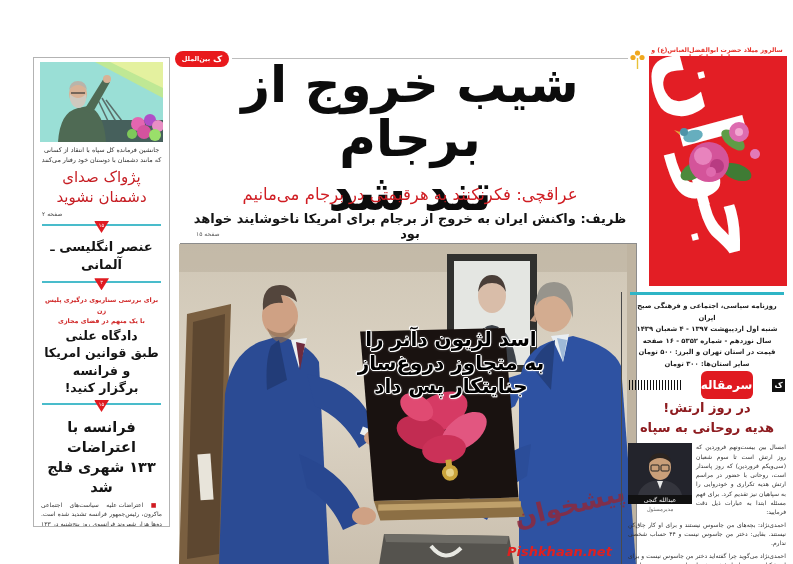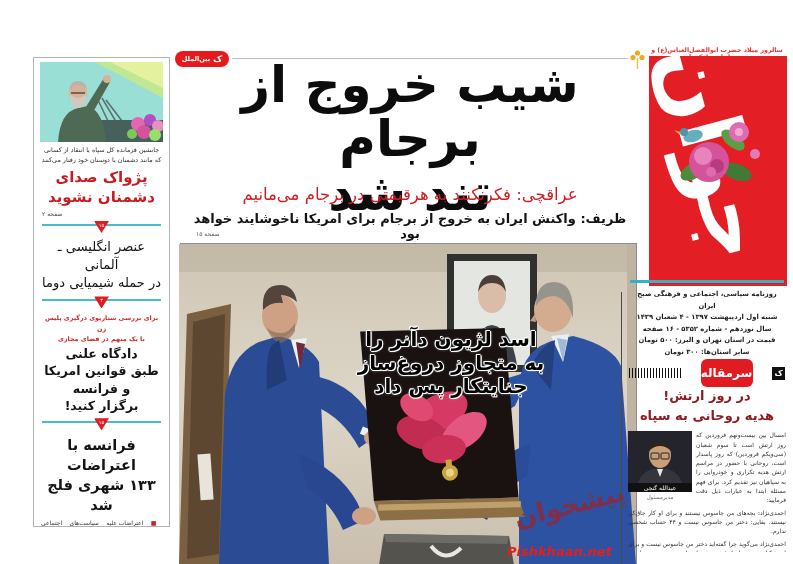--- a/index.html
+++ b/index.html
@@ -67,40 +67,40 @@
     font-size:13px; font-weight:bold; font-style:italic; color:#e0201f;
   }
   
   .left-col {
     position:absolute; top:57px; left:33px; width:137px; height:470px;
     border:1px solid #b3b3b3; background:#fff; padding:4px 6px; overflow:hidden;
     text-align:center;
   }
   .left-photo { width:123px; height:80px; display:block; margin:0 auto; }
   .lead-tiny { font-size:6.4px; color:#2c2c2c; line-height:1.6; margin-top:3px; }
-  .hl-red   { font-size:15px; font-weight:bold; color:#c61d23; line-height:1.38; margin-top:1px; }
+  .hl-red   { font-size:15px; font-weight:normal; color:#c61d23; line-height:1.38; margin-top:1px; }
   .page-note-2 { font-size:6px; color:#444; text-align:left; margin:2px 2px 0 2px; }
   .divider { position:relative; height:13px; margin:4px 2px; }
   .divider-line { position:absolute; top:3px; left:0; right:0; height:2px; background:#49bccb; }
   .divider-tri {
     position:absolute; top:0; left:50%; transform:translateX(-50%);
     width:15px; height:12px; background:#df1b21;
     clip-path:polygon(0 0,100% 0,50% 100%);
     color:#fff; font-size:5px; line-height:8px; text-align:center;
   }
-  .hl-blk-md { font-size:13px; font-weight:normal; color:#141414; line-height:1.4; }
+  .hl-blk-md { font-size:13px; font-weight:bold; color:#141414; line-height:1.4; }
   .kicker-red { font-size:6.4px; font-weight:bold; color:#d02626; line-height:1.6; margin:2px 0 1px; }
   .hl-blk-sm { font-size:12.5px; font-weight:bold; color:#141414; line-height:1.38; }
   .hl-blk-lg { font-size:14.5px; font-weight:bold; color:#141414; line-height:1.38; }
   .body-tiny { font-size:6px; color:#333; line-height:1.55; text-align:justify; margin:3px 1px 0; }
   .body-tiny .bullet { color:#d01b21; font-size:6px; }
   
   .right-rule { position:absolute; top:292px; left:621px; width:1px; height:272px; background:#4a4a4a; }
   .right-col {
-    position:absolute; top:276px; left:624px; width:166px; height:276px;
+    position:absolute; top:288px; left:624px; width:166px; height:276px;
     padding:0 4px; overflow:hidden;
   }
   .cyan-rule { height:3px; background:#2fb5c6; margin:4px 2px 6px; }
   .info-line { font-size:6.8px; color:#1d1d1d; text-align:center; line-height:1.7; font-weight:bold; }
   .badge-row { display:flex; direction:ltr; align-items:center; justify-content:space-between; margin:8px 1px 0; height:14px; }
   .barcode { width:52px; height:10px; background:repeating-linear-gradient(90deg,#111 0 1px,transparent 1px 3px); }
   .ed-badge {
     width:52px; height:28px; background:#e01b21; border-radius:6px; color:#fff;
     font-size:12px; font-weight:bold; display:flex; align-items:center; justify-content:center;
   }
@@ -288,21 +288,20 @@
     </div>
     <div class="page-note-2">صفحه ۲</div>
 
     <div class="divider">
       <div class="divider-line"></div>
       <div class="divider-tri"><span>۱۵</span></div>
     </div>
 
     <div class="hl-blk-md">
       <div>عنصر انگلیسی ـ آلمانی</div>
-      <div>در حمله شیمیایی دوما</div>
     </div>
 
     <div class="divider">
       <div class="divider-line"></div>
       <div class="divider-tri"><span>۳</span></div>
     </div>
 
     <div class="kicker-red">
       <div>برای بررسی سناریوی درگیری پلیس زن</div>
       <div>با یک متهم در فضای مجازی</div>

